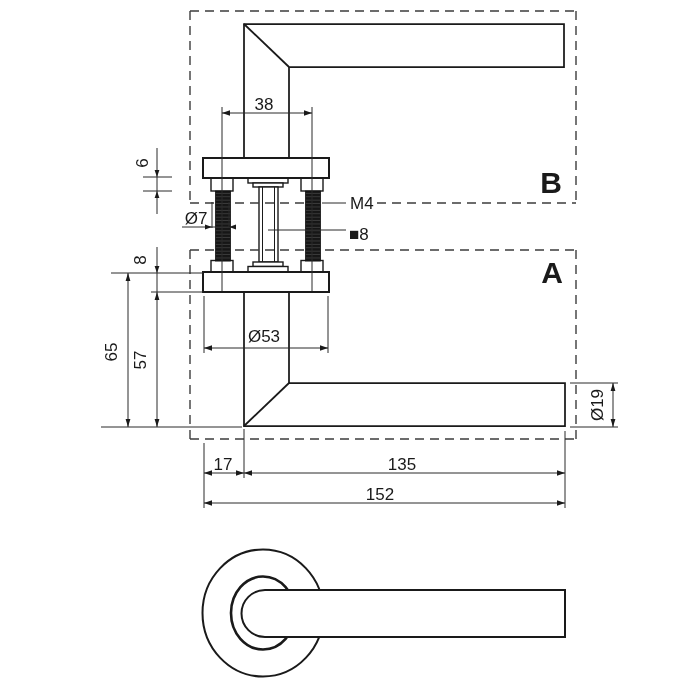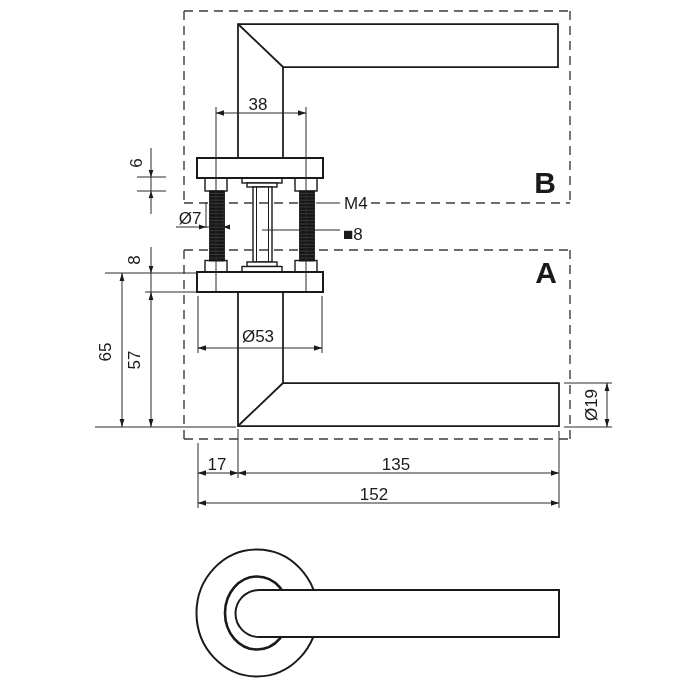--- a/index.html
+++ b/index.html
@@ -1,18 +1,19 @@
 <!DOCTYPE html>
 <html><head>
 <meta charset="utf-8">
 <style>
   html,body{margin:0;padding:0;background:#ffffff;}
   .canvas{
     position:relative;width:608px;height:700px;background:#ffffff;
     font-family:"Liberation Sans","DejaVu Sans",sans-serif;
+    padding-left:6px;
   }
   svg text{
     font-family:"Liberation Sans","DejaVu Sans",sans-serif;
     font-size:17px;fill:#1a1a1a;
   }
   svg text.section-letter{font-size:30px;font-weight:bold;}
 </style>
 </head>
 <body>
 

